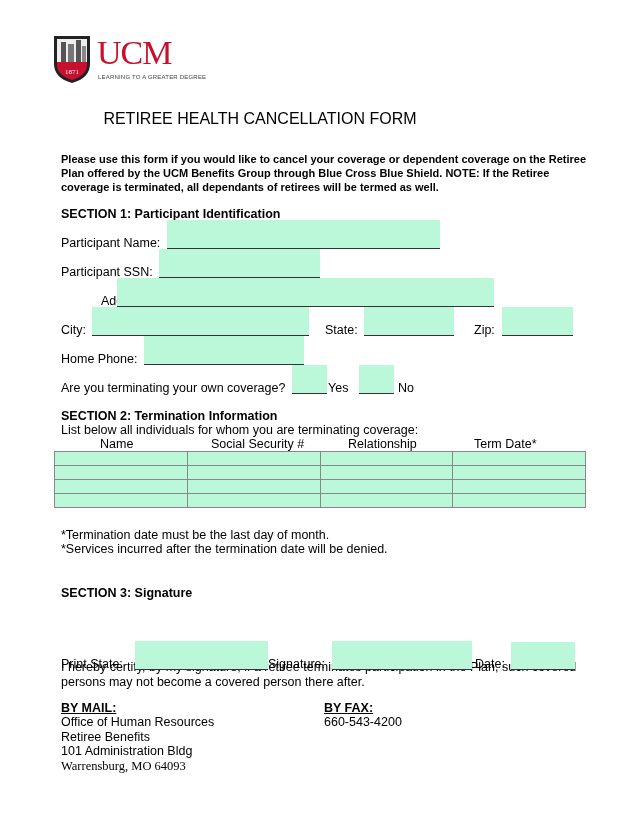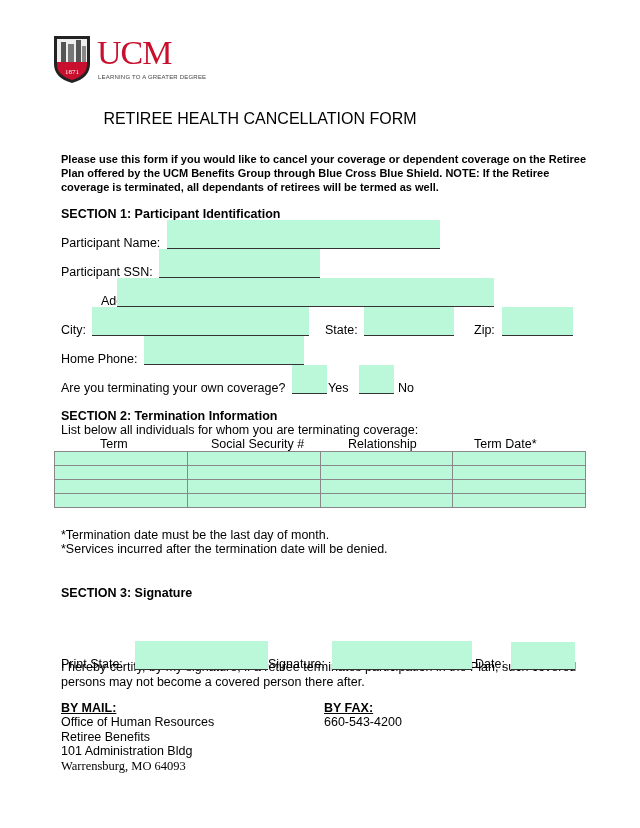--- a/index.html
+++ b/index.html
@@ -80,21 +80,21 @@
 <div class="field" style="left:292px; top:365px; width:35px; height:29px;"></div>
 <div class="uline" style="left:292px; top:393px; width:35px;"></div>
 <div class="abs txt" style="left:328px; top:381px;">Yes</div>
 <div class="field" style="left:359px; top:365px; width:35px; height:29px;"></div>
 <div class="uline" style="left:359px; top:393px; width:35px;"></div>
 <div class="abs txt" style="left:398px; top:381px;">No</div>
 
 <div class="abs txt bold" style="left:61px; top:409px;">SECTION 2:  Termination Information</div>
 <div class="abs txt" style="left:61px; top:423px;">List below all individuals for whom you are terminating coverage:</div>
 
-<div class="colhead" style="left:100px;">Term</div>
+<div class="colhead" style="left:100px;">Name</div>
 <div class="colhead" style="left:211px;">Social Security #</div>
 <div class="colhead" style="left:348px;">Relationship</div>
 <div class="colhead" style="left:474px;">Term Date*</div>
 
 <table class="grid">
   <tbody id="grid-body">
       <tr>
         <td style="width: 25%;"></td>
         <td style="width: 25%;"></td>
         <td style="width: 25%;"></td>

